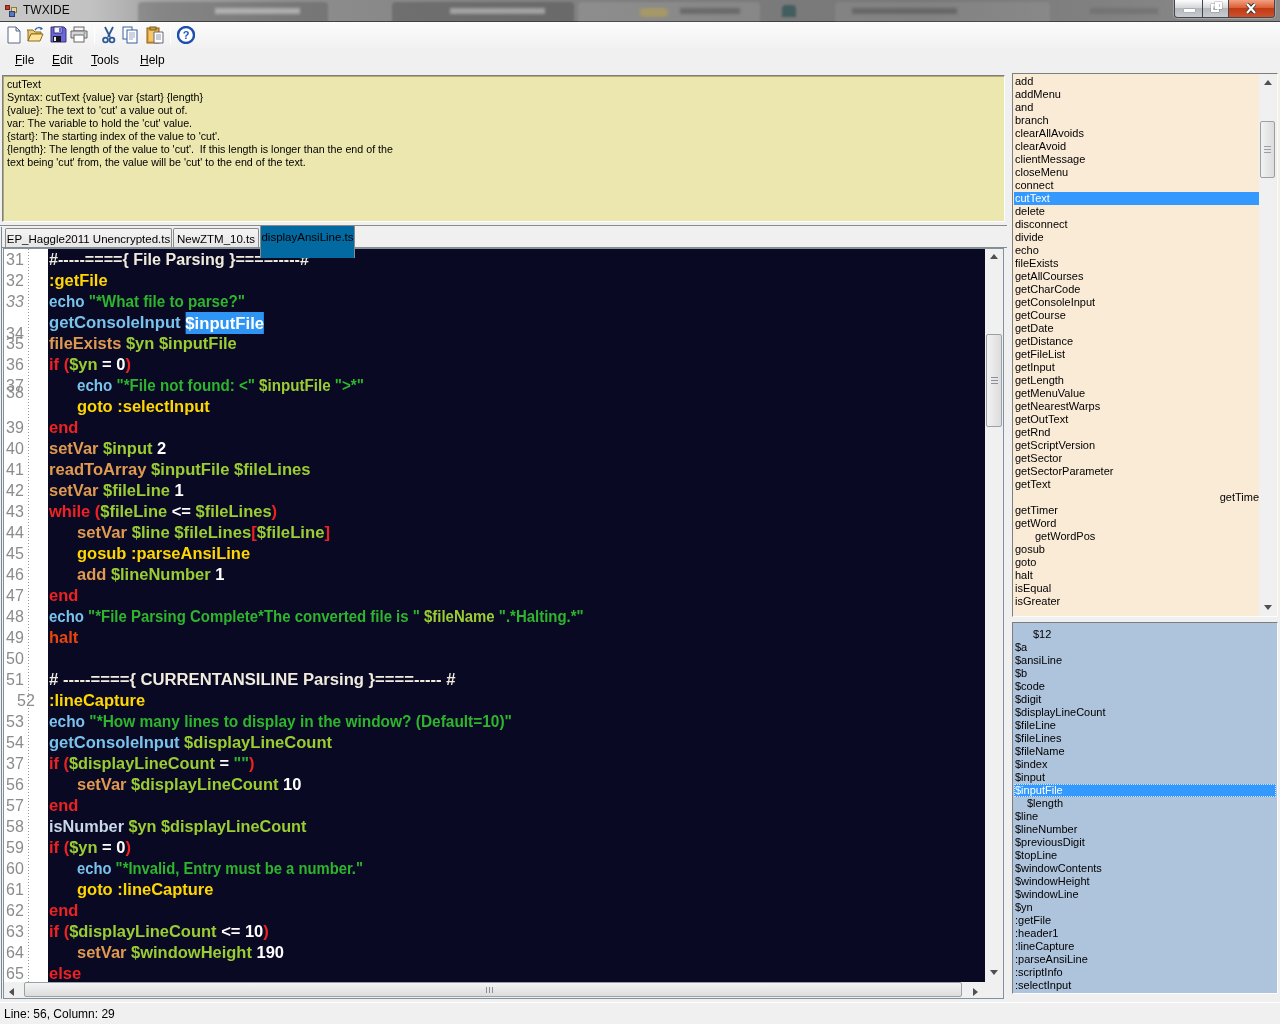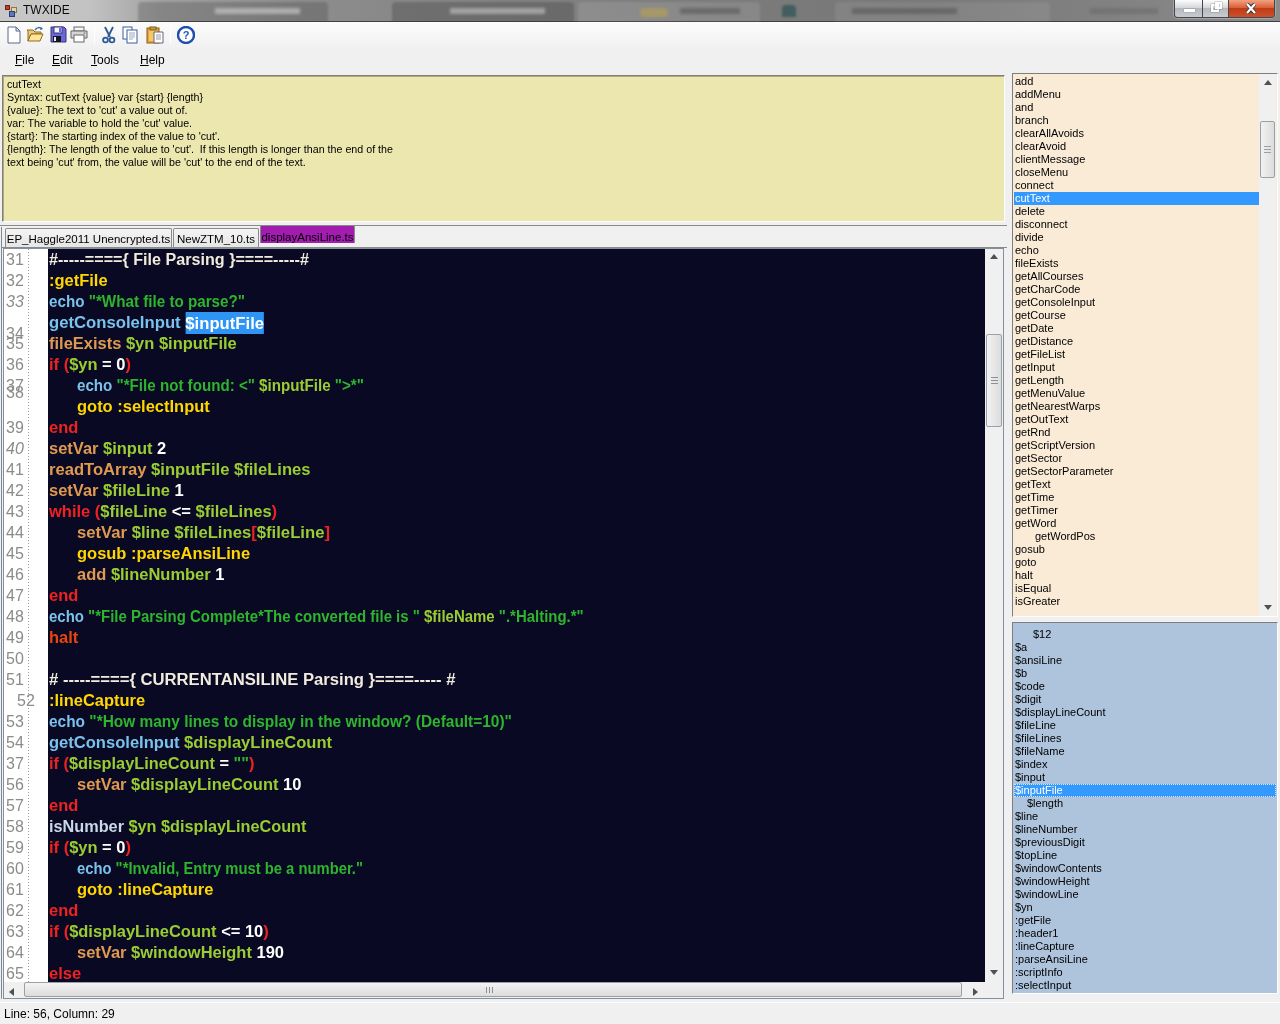--- a/index.html
+++ b/index.html
@@ -58,21 +58,21 @@
 .sbtrack { position:absolute; background:#f0f0f0; }
 .sbbtn { position:absolute; width:16px; height:16px; color:#4f5055; text-align:center; }
 .sbbtn svg { display:block; margin:5px auto 0; }
 .sbthumb { position:absolute; background:linear-gradient(to right,#f2f2f2,#dcdcdc); border:1px solid #98a0a8; border-radius:2px; }
 .sbthumbh { position:absolute; background:linear-gradient(#f4f4f4,#dcdcdc); border:1px solid #98a0a8; border-radius:2px; }
 
 
 #tabwrap { left:2px; top:227px; width:1005px; height:773px; background:#f0f0f0; }
 .tab { position:absolute; top:1px; height:20px; white-space:nowrap; overflow:hidden; background:linear-gradient(#f4f4f4,#e5e5e5);
   border:1px solid #8a8a8a; border-bottom:none; font-size:11.5px; text-align:center; line-height:20px; color:#000; border-radius:2px 2px 0 0; }
-#tab3 { top:-2px; height:18px; background:#a21caf; z-index:3; line-height:23px; }
+#tab3 { top:-2px; height:33px; background:#0369a1; z-index:3; line-height:23px; }
 #tabline { position:absolute; left:0; top:20px; width:1005px; height:1px; background:#8a8a8a; }
 
 
 #editor { position:absolute; left:1px; top:21px; width:1001px; height:751px; background:#fff; border:1px solid #82919e; }
 #gutter { position:absolute; left:0; top:0; width:45px; height:733px; background:#fff; overflow:hidden; }
 #gutter .ln { position:absolute; left:2px; width:30px; height:21px; font-size:16px; line-height:21px; color:#8b8b8b; }
 #gutdots { position:absolute; left:23.5px; top:0; width:1px; height:733px;
   background-image:linear-gradient(#9a9a9a 1px, transparent 1px); background-size:1px 3px; }
 #code { position:absolute; left:44px; top:0; width:938px; height:733px; background:#0a0923; overflow:hidden; }
 #code .cl { position:absolute; left:4px; height:21px; font-size:16px; line-height:21px; font-weight:bold; white-space:pre; color:#fff; }
@@ -212,21 +212,21 @@
     <div style="height: 13px; line-height: 13px; padding-left: 1px;">getInput</div>
     <div style="height: 13px; line-height: 13px; padding-left: 1px;">getLength</div>
     <div style="height: 13px; line-height: 13px; padding-left: 1px;">getMenuValue</div>
     <div style="height: 13px; line-height: 13px; padding-left: 1px;">getNearestWarps</div>
     <div style="height: 13px; line-height: 13px; padding-left: 1px;">getOutText</div>
     <div style="height: 13px; line-height: 13px; padding-left: 1px;">getRnd</div>
     <div style="height: 13px; line-height: 13px; padding-left: 1px;">getScriptVersion</div>
     <div style="height: 13px; line-height: 13px; padding-left: 1px;">getSector</div>
     <div style="height: 13px; line-height: 13px; padding-left: 1px;">getSectorParameter</div>
     <div style="height: 13px; line-height: 13px; padding-left: 1px;">getText</div>
-    <div style="height: 13px; line-height: 13px; padding-left: 1px;">getTime</div>
+    <div style="height: 13px; line-height: 13px; padding-left: 12px; text-align: right;">getTime</div>
     <div style="height: 13px; line-height: 13px; padding-left: 1px;">getTimer</div>
     <div style="height: 13px; line-height: 13px; padding-left: 1px;">getWord</div>
     <div style="height: 13px; line-height: 13px; padding-left: 1px; margin-left: 20px;">getWordPos</div>
     <div style="height: 13px; line-height: 13px; padding-left: 1px;">gosub</div>
     <div style="height: 13px; line-height: 13px; padding-left: 1px;">goto</div>
     <div style="height: 13px; line-height: 13px; padding-left: 1px;">halt</div>
     <div style="height: 13px; line-height: 13px; padding-left: 1px;">isEqual</div>
     <div style="height: 13px; line-height: 13px; padding-left: 1px;">isGreater</div>
   </div>
 <div class="sbtrack" style="left:1259px;top:74px;width:17px;height:542px;"></div>
@@ -287,21 +287,21 @@
     <div id="gutter">
         <div class="ln" style="top: 0px;">31</div>
         <div class="ln" style="top: 21px;">32</div>
         <div class="ln" style="top: 42px; font-style: italic;">33</div>
         <div class="ln" style="top: 66px; margin-top: 8px;">34</div>
         <div class="ln" style="top: 84px;">35</div>
         <div class="ln" style="top: 105px;">36</div>
         <div class="ln" style="top: 126px;">37</div>
         <div class="ln" style="top: 133px;">38</div>
         <div class="ln" style="top: 168px;">39</div>
-        <div class="ln" style="top: 189px; font-style: italic;">40</div>
+        <div class="ln" style="top: 189px;">40</div>
         <div class="ln" style="top: 210px;">41</div>
         <div class="ln" style="top: 231px;">42</div>
         <div class="ln" style="top: 252px;">43</div>
         <div class="ln" style="top: 273px;">44</div>
         <div class="ln" style="top: 294px;">45</div>
         <div class="ln" style="top: 315px;">46</div>
         <div class="ln" style="top: 336px;">47</div>
         <div class="ln" style="top: 357px;">48</div>
         <div class="ln" style="top: 378px;">49</div>
         <div class="ln" style="top: 399px;">50</div>

